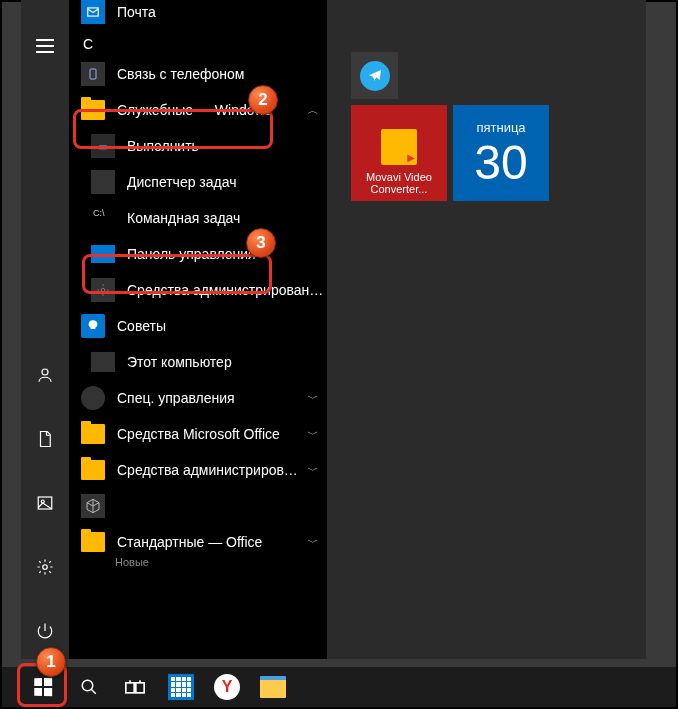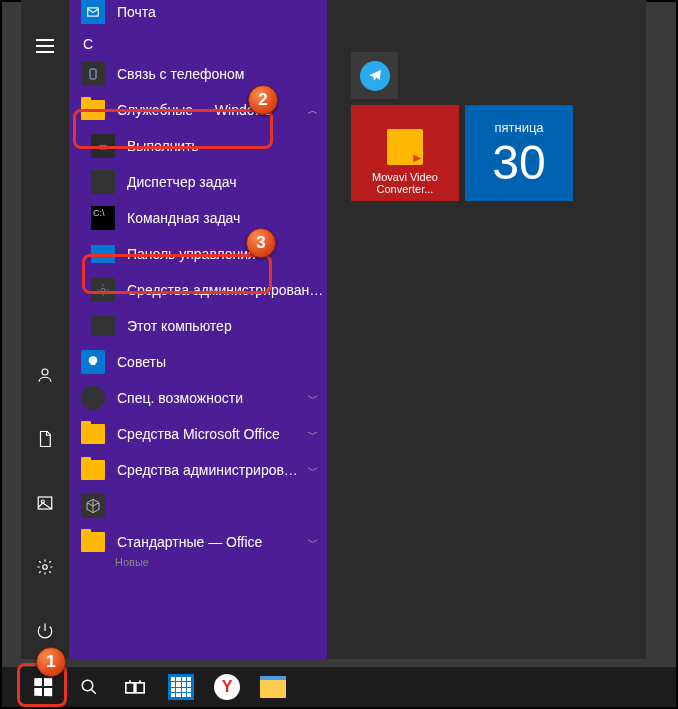--- a/index.html
+++ b/index.html
@@ -19,21 +19,21 @@
   }
   .sm-rail { width: 48px; background: #2b2b2b; display: flex; flex-direction: column; align-items: center; }
   .rail-top { padding-top: 26px; }
   .rail-bottom { margin-top: auto; padding-bottom: 8px; display: flex; flex-direction: column; align-items: center; gap: 24px; }
   .rail-btn { width: 40px; height: 40px; display: flex; align-items: center; justify-content: center; color: #fff; cursor: pointer; }
   .rail-btn svg { width: 18px; height: 18px; stroke: #fff; fill: none; stroke-width: 1.6; }
   .hamburger { display: flex; flex-direction: column; gap: 4px; }
   .hamburger span { width: 18px; height: 2px; background: #fff; }
 
   .sm-list {
-    width: 258px; background: #4c1d95;
+    width: 258px; background: #000000;
     display: flex; flex-direction: column;
     padding-top: 0;
   }
   .header-letter { color: #fff; padding: 6px 0 4px 14px; font-size: 14px; }
   .list-item {
     display: flex; align-items: center; height: 36px;
     padding-left: 12px; color: #fff; cursor: pointer;
     white-space: nowrap; overflow: hidden;
   }
   .list-item.sub { padding-left: 22px; }
@@ -53,21 +53,21 @@
   .pc-icon { background: #333; width:24px;height:20px; }
   .tips-icon { background: #0078d4; width:24px;height:24px;border-radius:2px;display:flex;align-items:center;justify-content:center; }
   .ease-icon { background:#333;width:24px;height:24px;border-radius:50%; }
   .td-icon { background:#333;width:24px;height:24px;display:flex;align-items:center;justify-content:center; }
   .label { flex: 1; overflow: hidden; text-overflow: ellipsis; font-size: 14px; }
   .expand { width: 28px; text-align: center; color: #bbb; font-size: 11px; }
   .subtext { font-size: 11px; color: #888; padding-left: 46px; margin-top:-4px; margin-bottom:8px; }
 
   .sm-tiles { flex: 1; padding: 52px 0 0 24px; }
   .tile-row { display: flex; gap: 6px; }
-  .tile { width: 108px; height: 96px; display: flex; flex-direction: column; align-items: center; justify-content: flex-end; padding: 6px; color:#fff; font-size:11px; text-align:center; cursor:pointer; }
+  .tile { width: 96px; height: 96px; display: flex; flex-direction: column; align-items: center; justify-content: flex-end; padding: 6px; color:#fff; font-size:11px; text-align:center; cursor:pointer; }
   .tile.small { width: 47px; height: 47px; justify-content:center; }
   .tile.telegram { background: #3a3a3a; }
   .telegram-circle { width:30px;height:30px;border-radius:50%;background:#2aabee;display:flex;align-items:center;justify-content:center;}
   .tile.movavi { background: #b91c1c; }
   .movavi-ic { width:36px;height:36px;background:#ffb900;border-radius:2px;margin-bottom:6px;position:relative;}
   .movavi-ic::after{content:"▶";position:absolute;bottom:2px;right:2px;color:#e53935;font-size:10px;}
   .tile.calendar { background: #0063b1; justify-content:center; }
   .cal-day { font-size:13px; opacity:.95; margin-bottom:4px;}
   .cal-num { font-size:48px; font-weight:300; line-height:1; }
 
@@ -213,42 +213,42 @@
       <div class="app-icon">
           <div class="settings-icon">
             <svg width="14" height="14" viewBox="0 0 24 24" fill="none" stroke="#9aa">
               <circle cx="12" cy="12" r="3"></circle>
               <path d="M12 2v3M12 19v3M2 12h3M19 12h3"></path>
             </svg>
           </div>
         </div>
       <span class="label">Средства администрирования Wi...</span>
     </div>
-    <div class="list-item sub">
-      <div class="app-icon">
-          <div class="pc-icon"></div>
-        </div>
-      <span class="label">Этот компьютер</span>
-    </div>
-
     <div class="list-item">
       <div class="app-icon">
           <div class="tips-icon">
             <svg width="14" height="14" viewBox="0 0 24 24" fill="#fff">
               <path d="M9 21h6M10 17h4M12 2a7 7 0 0 0-4 13v2h8v-2a7 7 0 0 0-4-13z"></path>
             </svg>
           </div>
         </div>
       <span class="label">Советы</span>
     </div>
+
+    <div class="list-item sub">
+      <div class="app-icon">
+          <div class="pc-icon"></div>
+        </div>
+      <span class="label">Этот компьютер</span>
+    </div>
     <div class="list-item">
       <div class="app-icon">
           <div class="ease-icon"></div>
         </div>
-      <span class="label">Спец. возможности</span>
+      <span class="label">Спец. управления</span>
       <span class="expand">﹀</span>
     </div>
     <div class="list-item">
       <div class="app-icon">
           <div class="folder-icon"></div>
         </div>
       <span class="label">Средства Microsoft Office</span>
       <span class="expand">﹀</span>
     </div>
     <div class="list-item">

